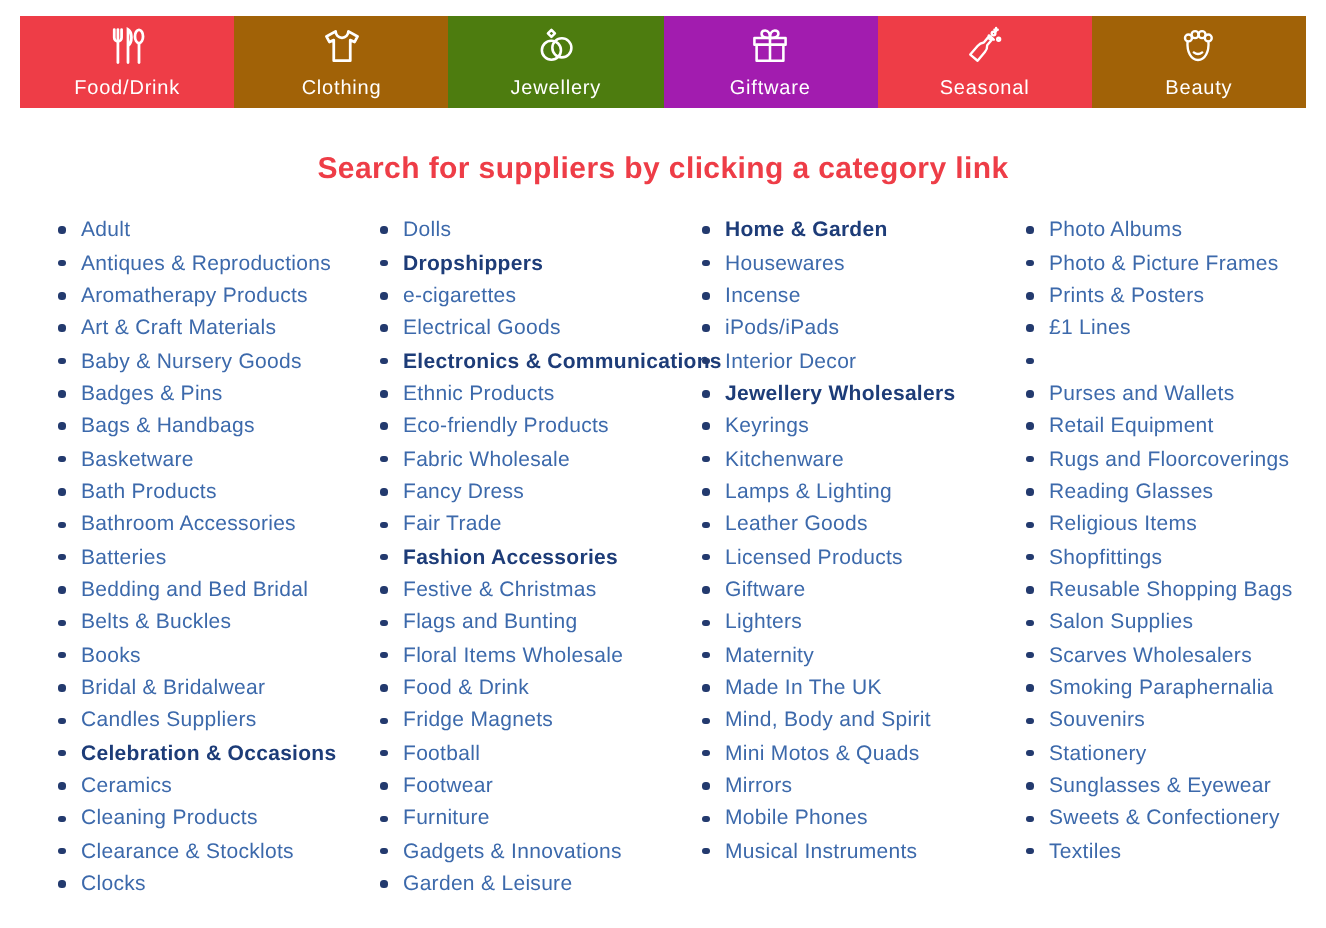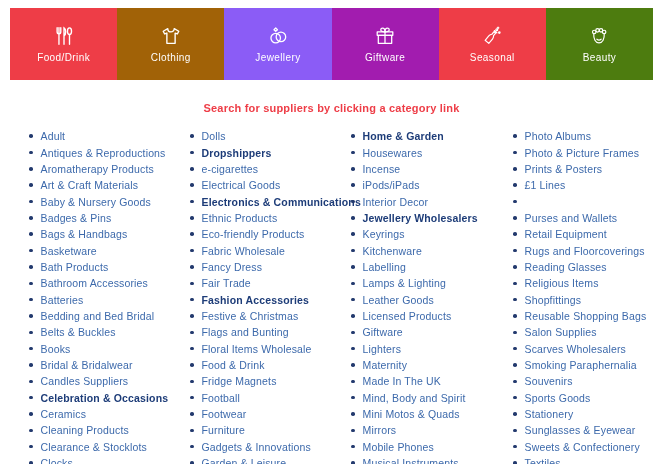--- a/index.html
+++ b/index.html
@@ -1,31 +1,31 @@
 <!DOCTYPE html>
 <html><head>
 <meta charset="utf-8">
 <style>
   html,body{margin:0;padding:0;}
   body{
     width:663px;height:464px;overflow:hidden;background:#ffffff;
     font-family:"Liberation Sans","DejaVu Sans",sans-serif;
   }
   
-  .tabs{display:flex;margin:8px 10px 0;height:72px;}
+  .tabs{display:flex;margin:8px 10px 0;height:46px;}
   .tab{
     flex:1;display:flex;flex-direction:column;align-items:center;justify-content:center;
     gap:5px;color:#fff;text-decoration:none;cursor:pointer;
   }
   .tab-icon{height:22px;display:flex;align-items:center;}
   .tab-icon svg{width:22px;height:22px;display:block;}
   .tab-label{font-size:10px;letter-spacing:.4px;}
   
   .heading{
-    margin:22px 0 0;text-align:center;font-size:11px;font-weight:700;
+    margin:22px 0 0;text-align:center;font-size:15px;font-weight:700;
     letter-spacing:.2px;
   }
   
   .columns{
     display:grid;grid-template-columns:161px 161px 162px auto;
     padding:14px 0 0 29px;
   }
   .col{list-style:none;margin:0;padding:0;}
   .col li{display:flex;align-items:center;height:16.35px;}
   .bullet{width:3.5px;height:3.5px;border-radius:50%;background:#233a6e;margin-right:8px;flex:none;}
@@ -57,21 +57,21 @@
 
     <a class="tab" style="background: #a16207;">
       <span class="tab-icon">
         <svg viewBox="0 0 24 24" fill="none" stroke="#fff" stroke-width="1.5" stroke-linejoin="round">
           <path d="M8.5 4 3.5 6.8l1.6 3 2.4-1V20h9V8.8l2.4 1 1.6-3L15.5 4a3.5 3.5 0 0 1-7 0z"></path>
         </svg>
       </span>
       <span class="tab-label">Clothing</span>
     </a>
 
-    <a class="tab" style="background: #8b5cf6;">
+    <a class="tab" style="background: #4d7c0f;">
       <span class="tab-icon">
         <svg viewBox="0 0 24 24" fill="none" stroke="#fff" stroke-width="1.4" stroke-linejoin="round">
           <path d="M9.5 3.2l1.9 1.9-1.9 1.9-1.9-1.9z"></path>
           <circle cx="9.5" cy="14.3" r="5.2"></circle>
           <circle cx="15.2" cy="13" r="5.2"></circle>
         </svg>
       </span>
       <span class="tab-label">Jewellery</span>
     </a>
 
@@ -97,21 +97,21 @@
           </g>
           <circle cx="17.2" cy="5.2" r="1"></circle>
           <circle cx="20" cy="8.3" r=".8"></circle>
           <path d="M18.6 2.2v1.8M17.7 3.1h1.8"></path>
           <circle cx="15.3" cy="7.8" r=".5"></circle>
         </svg>
       </span>
       <span class="tab-label">Seasonal</span>
     </a>
 
-    <a class="tab" style="background: #4d7c0f;">
+    <a class="tab" style="background: #a16207;">
       <span class="tab-icon">
         <svg viewBox="0 0 24 24" fill="none" stroke="#fff" stroke-width="1.3" stroke-linecap="round">
           <circle cx="6.8" cy="7.6" r="1.9"></circle>
           <circle cx="10.4" cy="5.8" r="1.9"></circle>
           <circle cx="14.2" cy="5.8" r="1.9"></circle>
           <circle cx="17.6" cy="7.6" r="1.9"></circle>
           <path d="M6.3 9.6c-.4 5.5 1.8 10 5.7 10s6.1-4.5 5.7-10"></path>
           <path d="M9.7 15.5c1.4 1.1 3.2 1.1 4.6 0"></path>
         </svg>
       </span>
@@ -323,24 +323,20 @@
         <li>
           <span class="bullet"></span>
           <a class="cat-link">Keyrings</a>
         </li>
         <li>
           <span class="bullet"></span>
           <a class="cat-link">Kitchenware</a>
         </li>
         <li>
           <span class="bullet"></span>
-          <a class="cat-link">Labelling</a>
-        </li>
-        <li>
-          <span class="bullet"></span>
           <a class="cat-link">Lamps &amp; Lighting</a>
         </li>
         <li>
           <span class="bullet"></span>
           <a class="cat-link">Leather Goods</a>
         </li>
         <li>
           <span class="bullet"></span>
           <a class="cat-link">Licensed Products</a>
         </li>
@@ -440,24 +436,20 @@
         <li>
           <span class="bullet"></span>
           <a class="cat-link">Smoking Paraphernalia</a>
         </li>
         <li>
           <span class="bullet"></span>
           <a class="cat-link">Souvenirs</a>
         </li>
         <li>
           <span class="bullet"></span>
-          <a class="cat-link">Sports Goods</a>
-        </li>
-        <li>
-          <span class="bullet"></span>
           <a class="cat-link">Stationery</a>
         </li>
         <li>
           <span class="bullet"></span>
           <a class="cat-link">Sunglasses &amp; Eyewear</a>
         </li>
         <li>
           <span class="bullet"></span>
           <a class="cat-link">Sweets &amp; Confectionery</a>
         </li>

